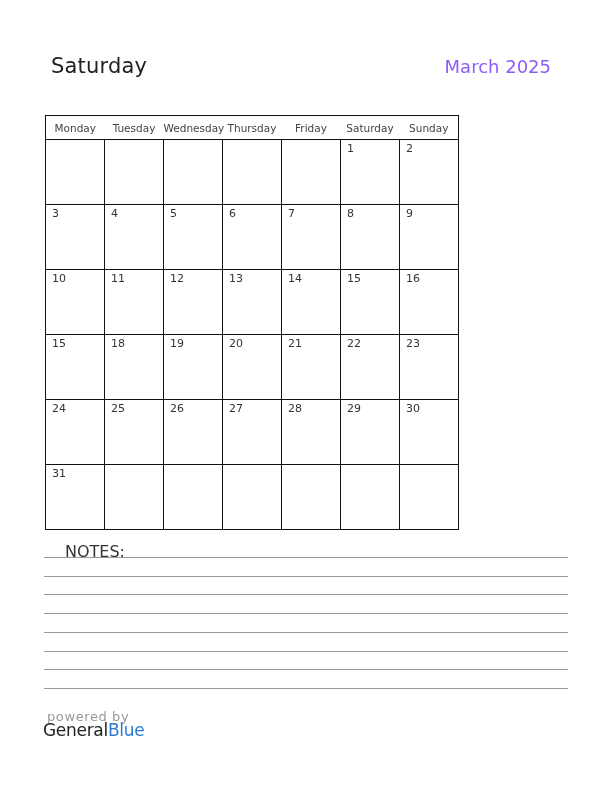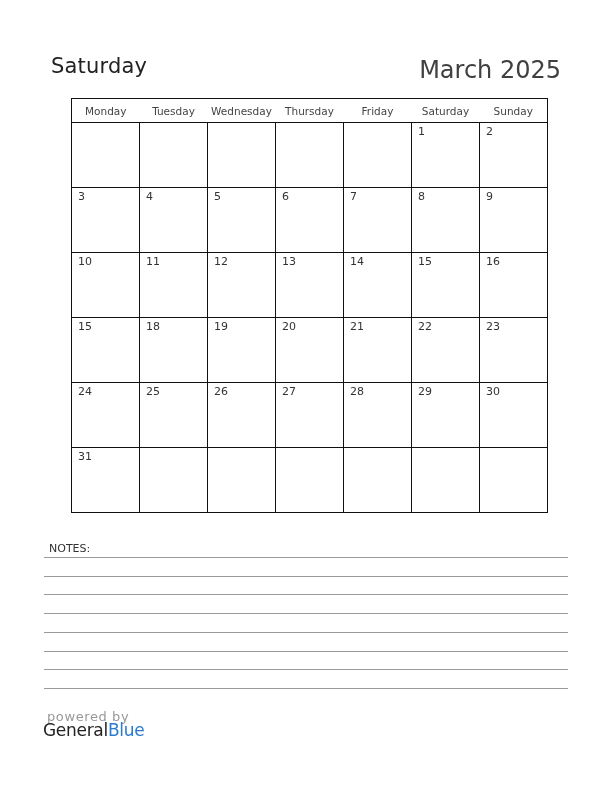--- a/index.html
+++ b/index.html
@@ -1,26 +1,26 @@
 <!DOCTYPE html>
 <html><head>
   <meta charset="utf-8">
   <style>
     html, body { margin: 0; padding: 0; background: #ffffff; }
     body { width: 612px; height: 792px; position: relative; overflow: hidden;
            font-family: "DejaVu Sans", sans-serif; color: #222; }
     .title-left { position: absolute; left: 51px; top: 54px; font-size: 21px; color: #222; letter-spacing: 0.2px; }
-    .title-right { position: absolute; right: 51px; top: 56px; font-size: 24px; color: #404040; }
-    .calendar { position: absolute; left: 45px; top: 98px; width: 477px; border-collapse: collapse; table-layout: fixed; margin-left: 26px; }
+    .title-right { position: absolute; right: 61px; top: 56px; font-size: 18px; color: #8b5cf6; }
+    .calendar { position: absolute; left: 45px; top: 115px; width: 414px; border-collapse: collapse; table-layout: fixed; }
     .calendar th { height: 23px; font-weight: normal; font-size: 10.5px; color: #444; border-top: 1.3px solid #111; border-bottom: 1.3px solid #111; text-align: center; padding: 0; }
     .calendar th:first-child { border-left: 1.3px solid #111; }
     .calendar th:last-child { border-right: 1.3px solid #111; }
     .calendar td { height: 64px; border: 1.3px solid #111; vertical-align: top; padding: 0; font-size: 11px; color: #333; }
     .calendar td .num { display: block; padding: 2px 0 0 6px; }
-    .notes-label { position: absolute; left: 49px; top: 542px; font-size: 11px; color: #333; }
+    .notes-label { position: absolute; left: 65px; top: 542px; font-size: 16px; color: #333; }
     .note-line { position: absolute; left: 44px; width: 524px; height: 0; border-top: 1.3px solid #9a9a9a; }
     .powered { position: absolute; left: 47px; top: 709px; font-size: 13px; color: #999; letter-spacing: 0.6px; }
     .brand { position: absolute; left: 43px; top: 720px; font-size: 17px; color: #222; letter-spacing: -0.3px; }
     .brand .blue { color: #2a7bd0; margin-top: 43px; }
   </style>
 </head>
 <body>
 
 <div class="title-left">Saturday</div>
 <div class="title-right">March 2025</div>

